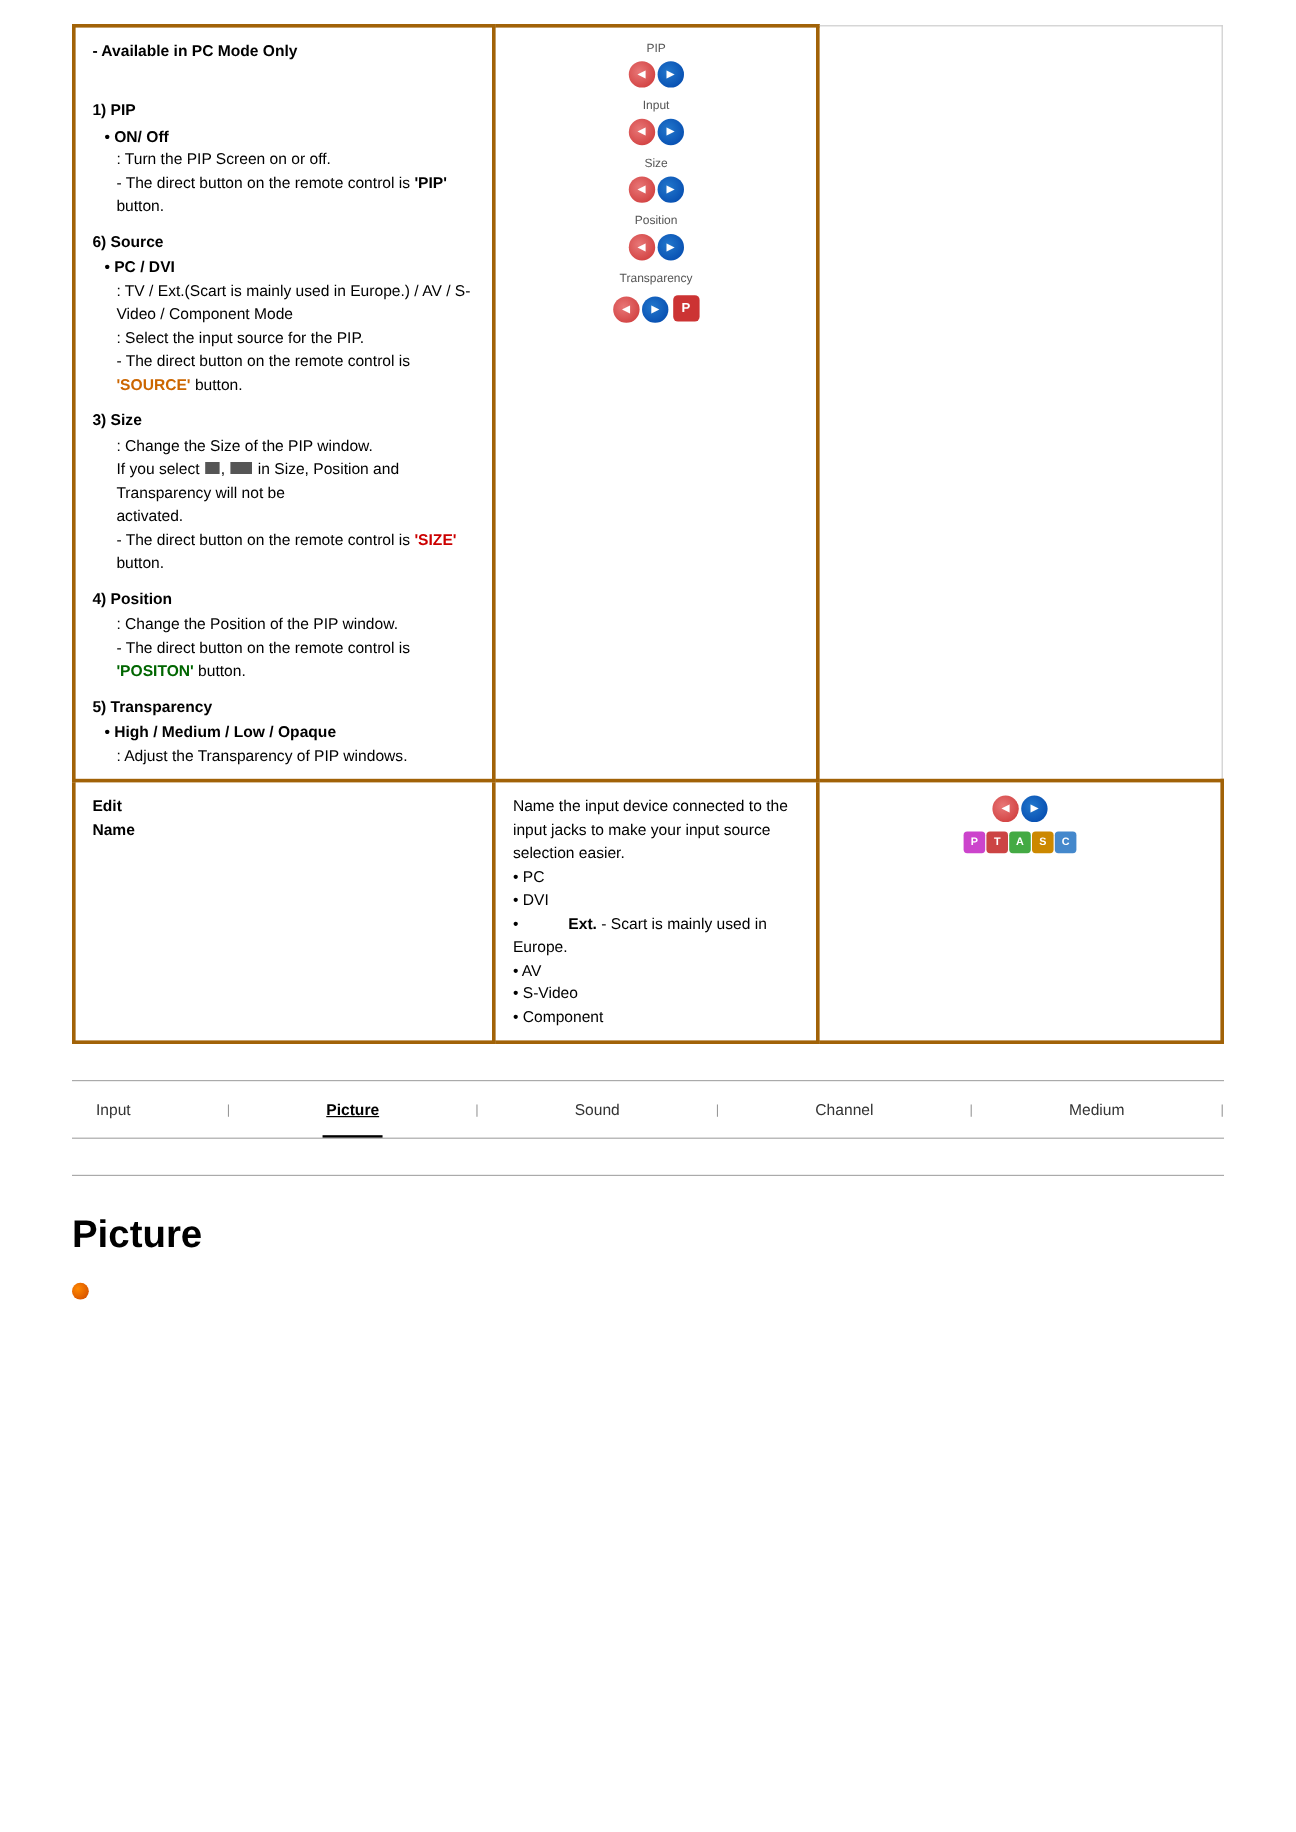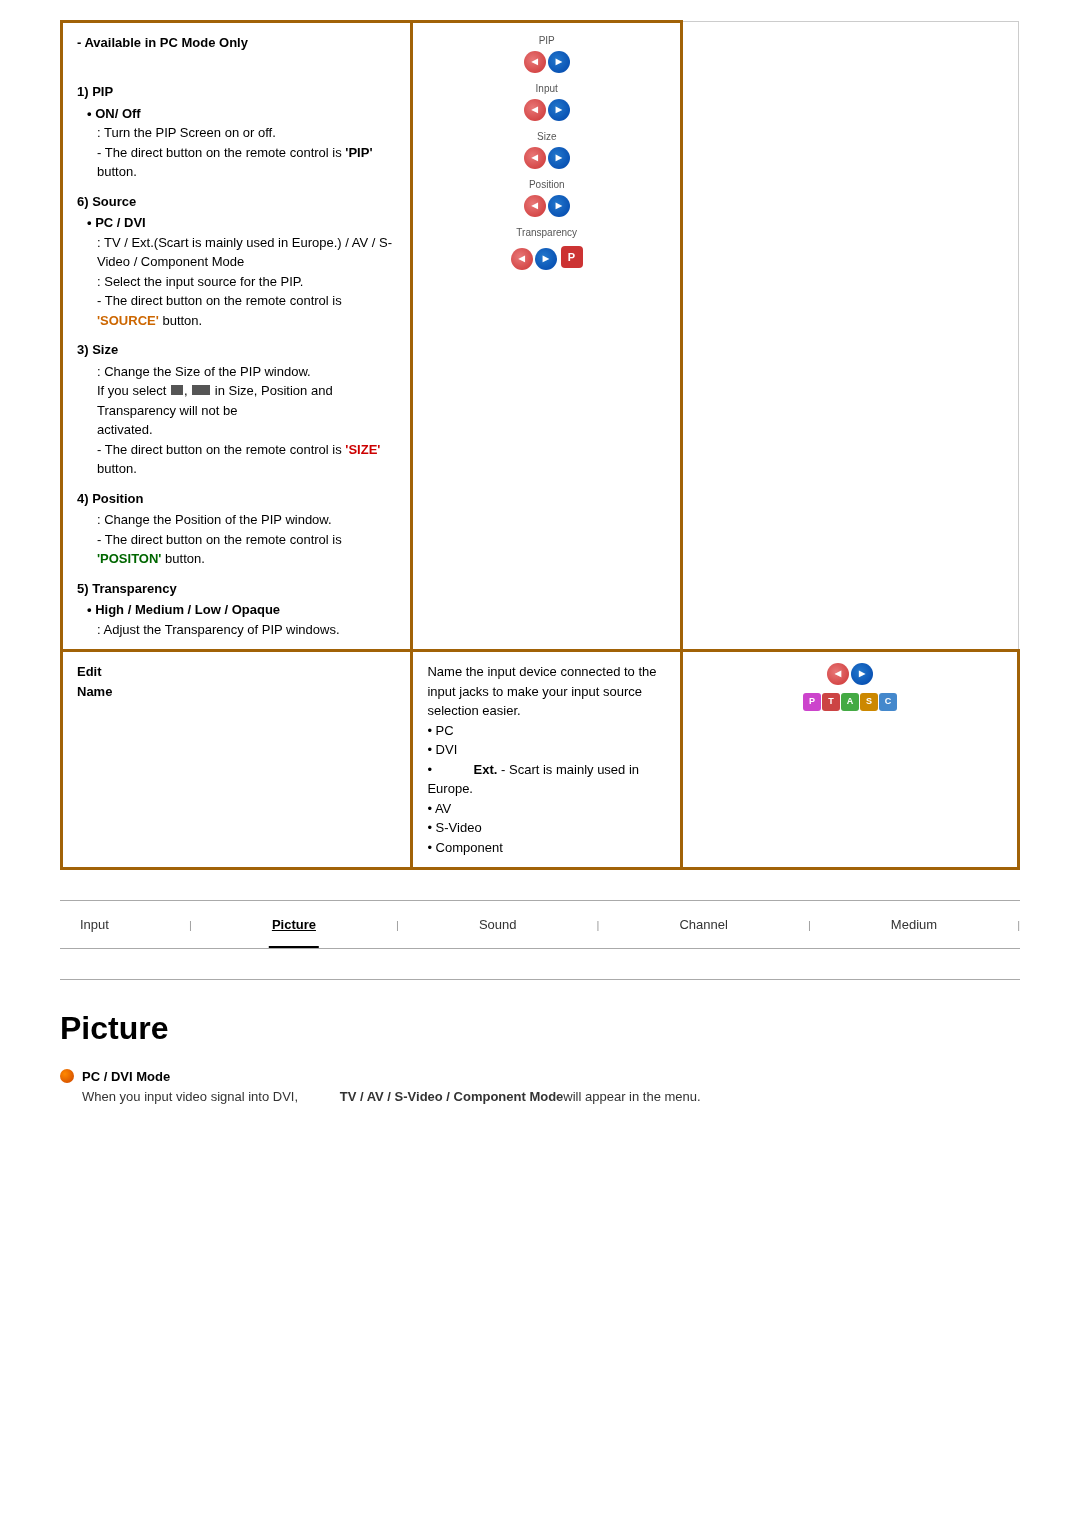--- a/index.html
+++ b/index.html
@@ -378,22 +378,16 @@
     <span class="nav-separator">|</span>
   </div>
 
   <hr style="border:none; border-top:1px solid #aaa; margin-bottom: 30px;">
 
   <div>
     <h1 class="picture-title">Picture</h1>
 
     <div class="mode-item">
       <div class="mode-icon"></div>
-      <div class="mode-content">
-        <div class="mode-title">PC / DVI Mode</div>
-        <div class="mode-desc">
-          When you input video signal into DVI, <span class="bold-text">TV / AV / S-Video / Component Mode</span>will appear in the menu.
-        </div>
-      </div>
     </div>
   </div>
 
 </div>
 
 </body></html>

